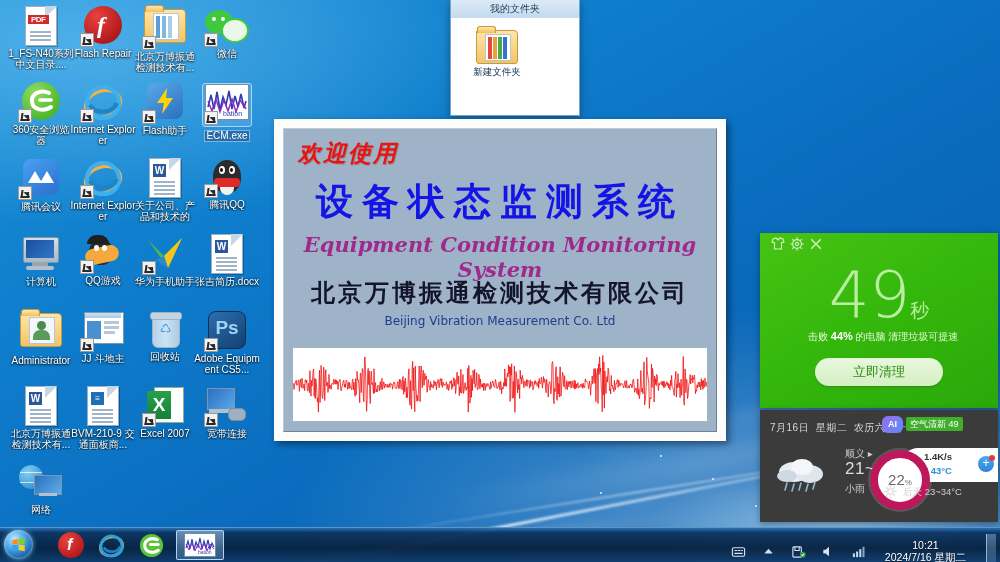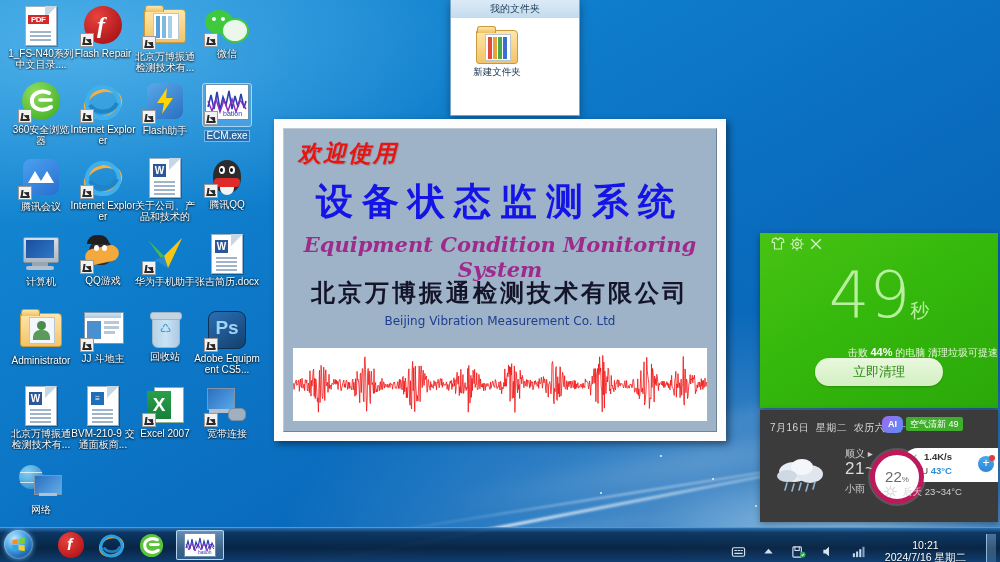--- a/index.html
+++ b/index.html
@@ -94,21 +94,21 @@
   
   #w360{position:absolute;left:760px;top:233px;width:238px;height:175px;
      background:linear-gradient(150deg,#48c314 0%,#35b80c 45%,#2aa80a 100%);
      box-shadow:0 2px 7px rgba(0,0,0,.35);}
   #w360 .bar{height:22px;display:flex;align-items:center;padding:0 7px;}
   #w360 .bar .t{font-size:10px;color:#ddf6cd;flex:1;}
   #w360 .bar .ic{width:16px;height:16px;margin-left:3px;opacity:.95;}
   .big-num{position:absolute;left:0;right:0;top:30px;text-align:center;color:#b9efa0;
      font-size:64px;line-height:64px;font-weight:300;font-family:"DejaVu Sans","Liberation Sans",sans-serif;}
   .big-unit{font-size:19px;font-weight:400;}
-  .w360-sub{position:absolute;left:0;right:0;top:113px;text-align:right;font-size:10px;color:#e4f8d6;}
+  .w360-sub{position:absolute;left:0;right:0;top:97px;text-align:left;font-size:10px;color:#e4f8d6;padding-left:48px;}
   .w360-sub b{color:#fff;font-size:11px;}
   .w360-btn{position:absolute;left:50%;transform:translateX(-50%);top:125px;width:128px;height:28px;
      border-radius:15px;background:linear-gradient(#e8f8dd,#d4efc2);color:#2c8a12;font-size:13px;
      text-align:center;line-height:28px;box-shadow:0 1px 2px rgba(0,0,0,.2);}
 
   
   #wwx{position:absolute;left:760px;top:410px;width:238px;height:112px;background:#3b3b3b;
      box-shadow:0 2px 7px rgba(0,0,0,.35);color:#d8d8d8;font-size:10px;}
   .wx-date{position:absolute;left:10px;top:11px;white-space:nowrap;letter-spacing:.5px;color:#d8d8d8;}
   .ai-pill{position:absolute;left:122px;top:6px;width:21px;height:17px;border-radius:6px;
@@ -121,21 +121,21 @@
   .wx-cond{position:absolute;left:85px;top:72px;color:#cfcfcf;}
   .cpu-pill{position:absolute;left:142px;top:38px;width:96px;height:34px;background:#fff;border-radius:16px 0 0 16px;}
   .cpu-pill .net{position:absolute;left:22px;top:3px;font-size:9.5px;color:#333;font-weight:bold;}
   .cpu-pill .chk{position:absolute;left:8px;top:4px;color:#3aa83a;font-size:10px;}
   .cpu-pill .cpu{position:absolute;left:6px;top:17px;font-size:9.5px;color:#444;}
   .cpu-pill .cpu b{color:#2f8ed6;}
   .plus{position:absolute;right:4px;top:8px;width:16px;height:16px;border-radius:50%;
      background:linear-gradient(#4aa8f0,#2d86d8);color:#fff;font-size:12px;line-height:15px;text-align:center;}
   .plus:after{content:"";position:absolute;right:-1px;top:-1px;width:6px;height:6px;border-radius:50%;background:#e23b3b;}
   .ring{position:absolute;left:110px;top:40px;width:44px;height:44px;border-radius:50%;
-     background:#fff;border:5px solid #be185d;color:#6a6a6a;font-size:15px;text-align:center;line-height:44px;
+     background:#fff;border:8px solid #be185d;color:#6a6a6a;font-size:15px;text-align:center;line-height:44px;
      box-shadow:0 0 0 2px rgba(255,255,255,.15);}
   .ring i{font-size:8px;font-style:normal;}
   .wx-fore{position:absolute;left:143px;top:76px;font-size:9.5px;color:#cfcfcf;white-space:nowrap;}
   .sun{position:absolute;left:124px;top:75px;width:13px;height:13px;}
 
   
   #taskbar{position:absolute;left:0;bottom:0;width:1000px;height:34px;
      background:linear-gradient(#1b4e7e 0%,#0d3character 1%,#0a3a66 3%,#07294a 55%,#0b3a68 100%);}
   #taskbar{background:linear-gradient(180deg,rgba(40,110,175,.95) 0%,rgba(12,52,95,.96) 14%,rgba(8,35,66,.97) 60%,rgba(14,60,108,.97) 100%);
      border-top:1px solid rgba(140,195,240,.65);}

